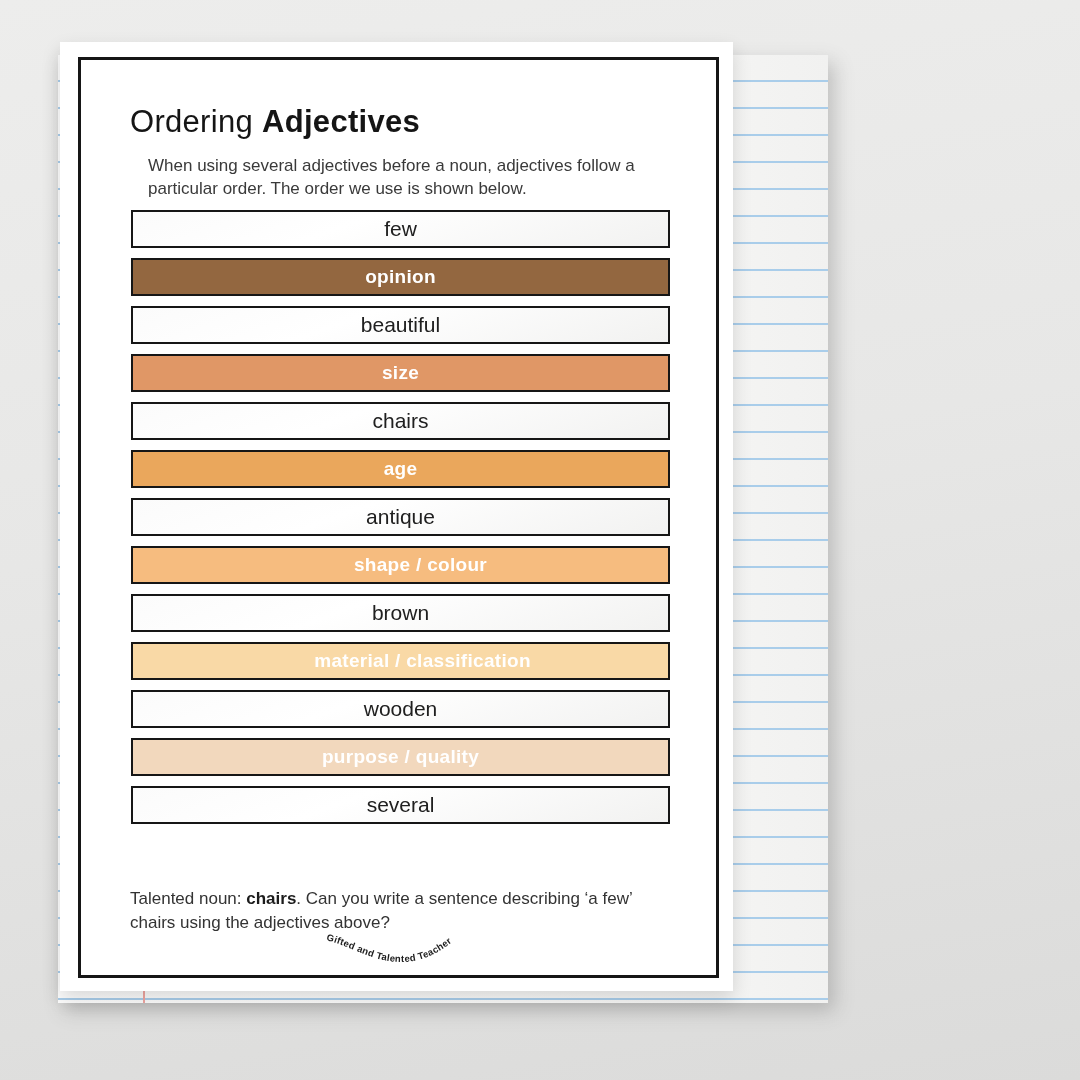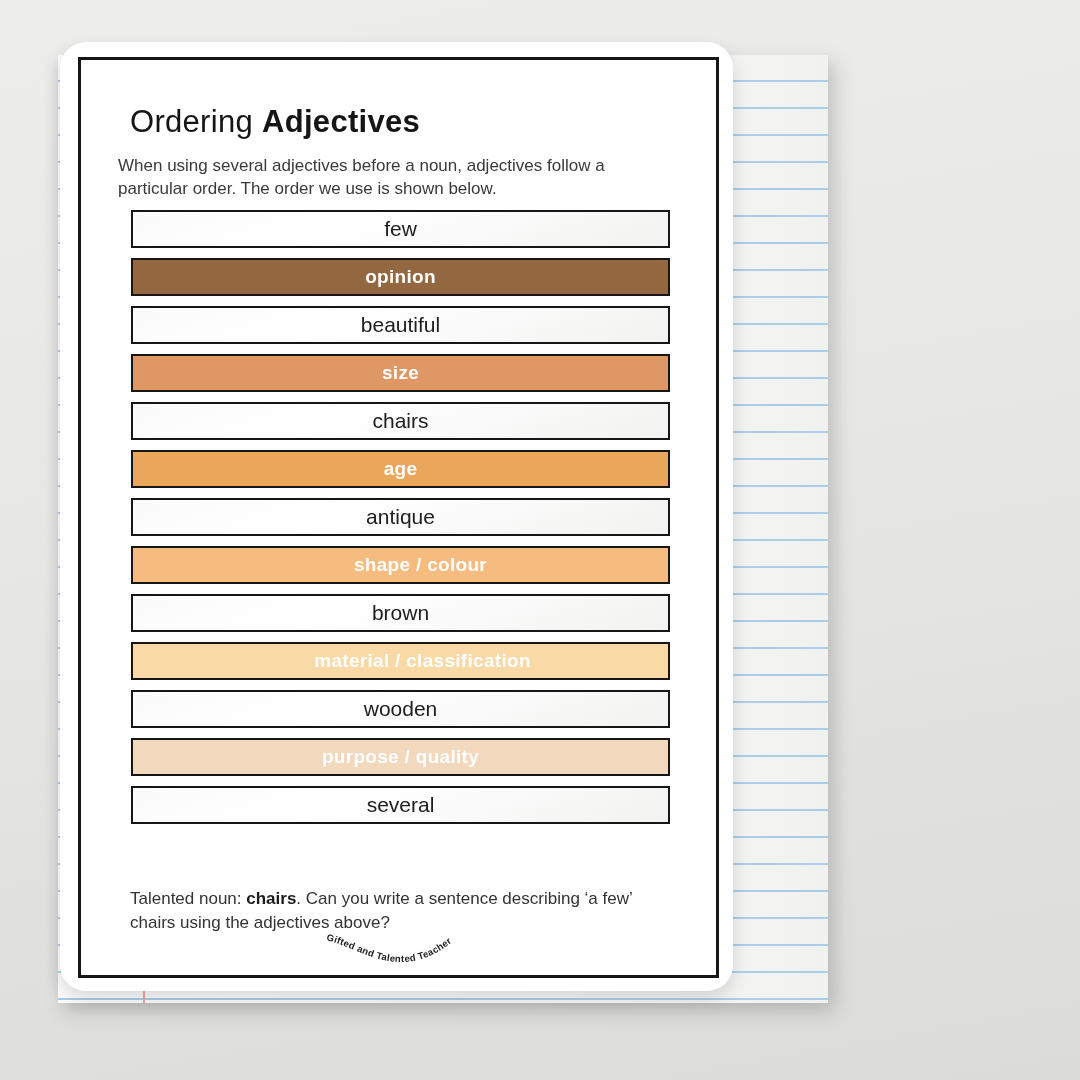--- a/index.html
+++ b/index.html
@@ -29,21 +29,20 @@
     background: #f0a6a1;
   }
 
   
   .worksheet {
     position: absolute;
     left: 60px; top: 42px;
     width: 673px; height: 949px;
     background: #ffffff;
     box-shadow: 0 8px 18px rgba(0,0,0,0.14);
-    border-radius: 26px;
   }
   .frame {
     position: absolute;
     left: 18px; top: 15px; right: 14px; bottom: 13px;
     border: 3px solid #161616;
   }
 
   .page-title {
     position: absolute;
     left: 49px; top: 44px;
@@ -51,21 +50,21 @@
     font-weight: 400;
     color: #151515;
     letter-spacing: 0.3px;
     white-space: nowrap;
   }
   .page-title .t-regular { margin-right: 9px; }
   .page-title .t-bold { font-weight: 700; }
 
   .intro {
     position: absolute;
-    left: 37px; top: 94px;
+    left: 67px; top: 94px;
     width: 522px;
     font-size: 17px;
     line-height: 23px;
     color: #3a3a3a;
   }
 
   .bars {
     position: absolute;
     left: 50px; top: 150px;
     width: 539px;

